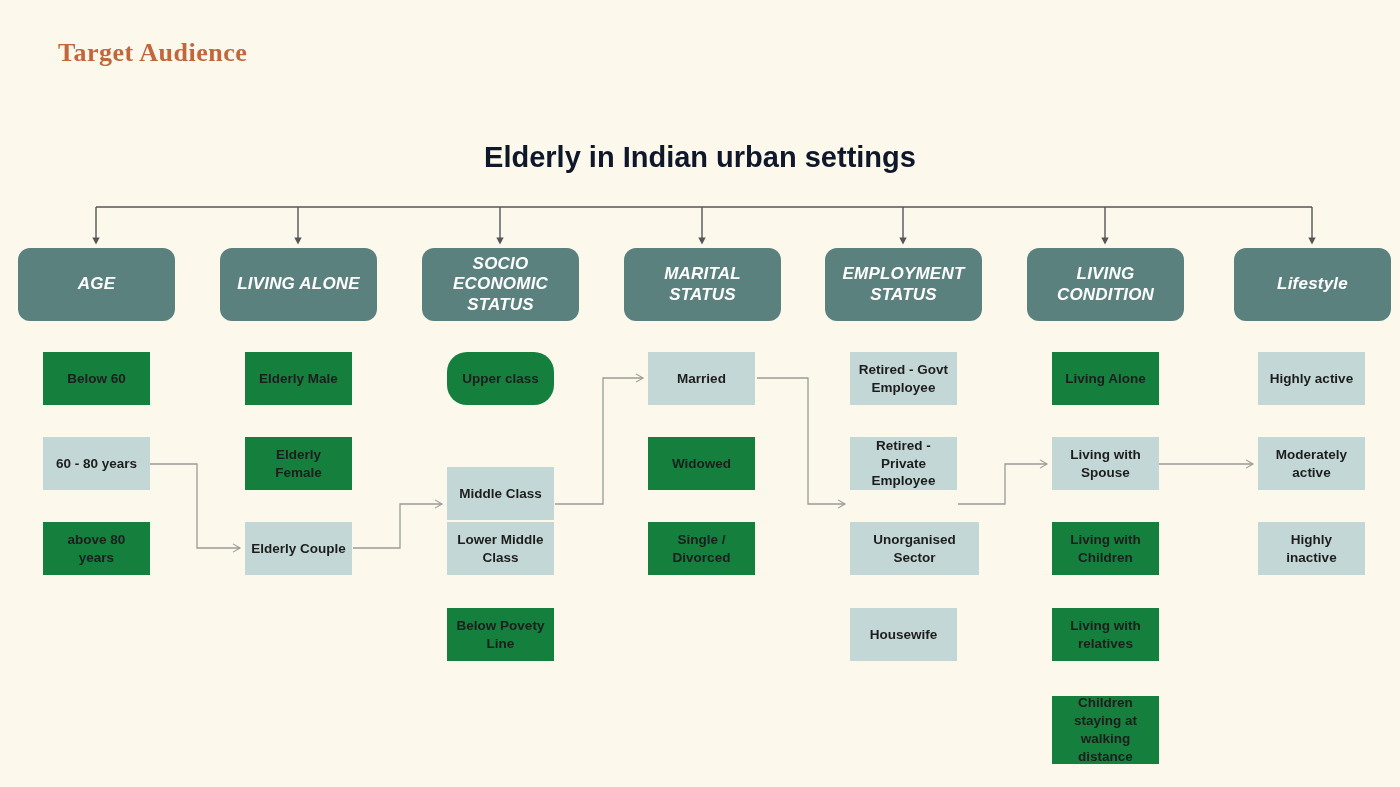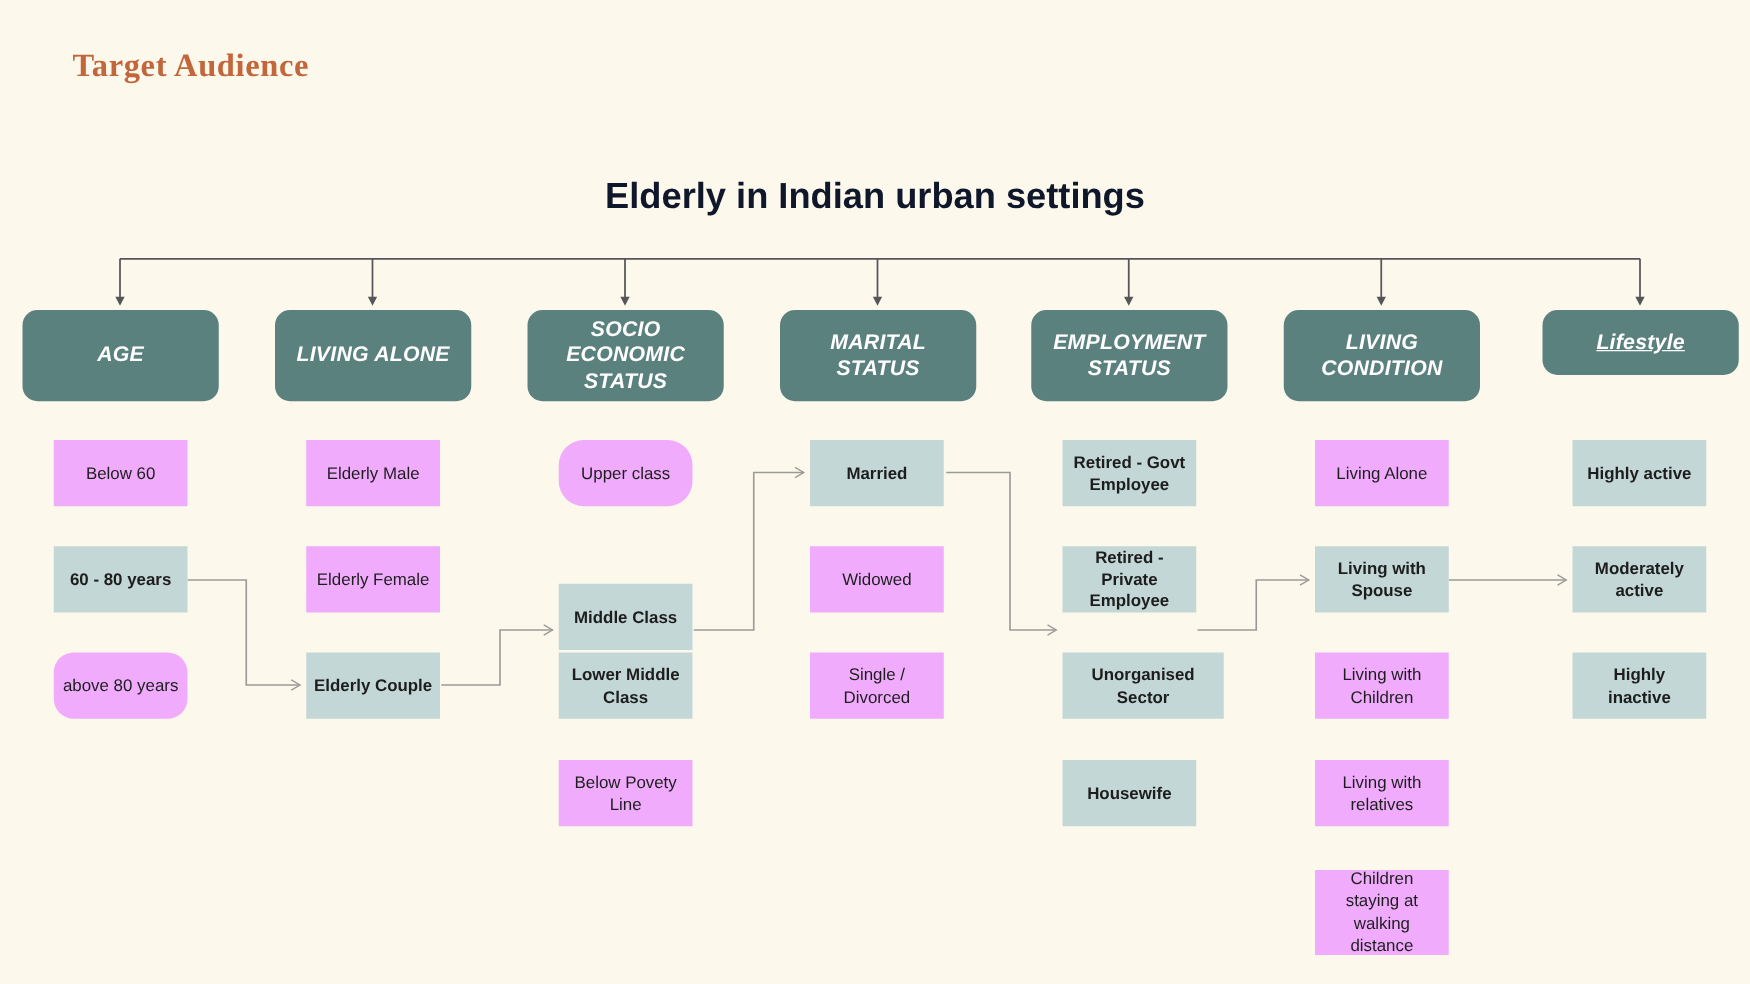--- a/index.html
+++ b/index.html
@@ -55,21 +55,21 @@
   .cell{
     position:absolute;
     display:flex;align-items:center;justify-content:center;
     text-align:center;
     box-sizing:border-box;
     padding:4px 6px;
     font-size:13.5px;
     line-height:1.32;
     color:#1d1d1d;
   }
-  .cell.plain{background:#f0abfc;font-weight:normal;}
+  .cell.plain{background:#15803d;font-weight:bold;}
   .cell.highlight{background:#c3d8d6;font-weight:bold;}
 </style>
 </head>
 <body>
 
 <div id="canvas">
 
   <div class="page-title">Target Audience</div>
   <div class="diagram-subtitle">Elderly in Indian urban settings</div>
 
@@ -109,25 +109,25 @@
       <path d="M1159,464 L1253,464" marker-end="url(#thinArrow)"></path>
     </g>
   </svg>
 
   <div class="cat-header" style="left:18px;top:248px;width:157px;height:73px;">AGE</div>
   <div class="cat-header" style="left:220px;top:248px;width:157px;height:73px;">LIVING ALONE</div>
   <div class="cat-header" style="left:422px;top:248px;width:157px;height:73px;">SOCIO ECONOMIC STATUS</div>
   <div class="cat-header" style="left:624px;top:248px;width:157px;height:73px;">MARITAL STATUS</div>
   <div class="cat-header" style="left:825px;top:248px;width:157px;height:73px;">EMPLOYMENT STATUS</div>
   <div class="cat-header" style="left:1027px;top:248px;width:157px;height:73px;">LIVING CONDITION</div>
-  <div class="cat-header" style="left:1234px;top:248px;width:157px;height:52px;font-style:italic;text-decoration:underline;">Lifestyle</div>
+  <div class="cat-header" style="left:1234px;top:248px;width:157px;height:73px;font-style:italic;">Lifestyle</div>
 
   <div class="cell plain" style="left:43px;top:352px;width:107px;height:53px;">Below 60</div>
   <div class="cell highlight" style="left:43px;top:437px;width:107px;height:53px;">60 - 80 years</div>
-  <div class="cell plain" style="left:43px;top:522px;width:107px;height:53px;border-radius:16px;">above 80 years</div>
+  <div class="cell plain" style="left:43px;top:522px;width:107px;height:53px;">above 80 years</div>
 
   <div class="cell plain" style="left:245px;top:352px;width:107px;height:53px;">Elderly Male</div>
   <div class="cell plain" style="left:245px;top:437px;width:107px;height:53px;">Elderly Female</div>
   <div class="cell highlight" style="left:245px;top:522px;width:107px;height:53px;">Elderly Couple</div>
 
   <div class="cell plain" style="left:447px;top:352px;width:107px;height:53px;border-radius:20px;">Upper class</div>
   <div class="cell highlight" style="left:447px;top:437px;width:107px;height:53px;margin-top:30px;">Middle Class</div>
   <div class="cell highlight" style="left:447px;top:522px;width:107px;height:53px;">Lower Middle Class</div>
   <div class="cell plain" style="left:447px;top:608px;width:107px;height:53px;">Below Povety Line</div>
 

